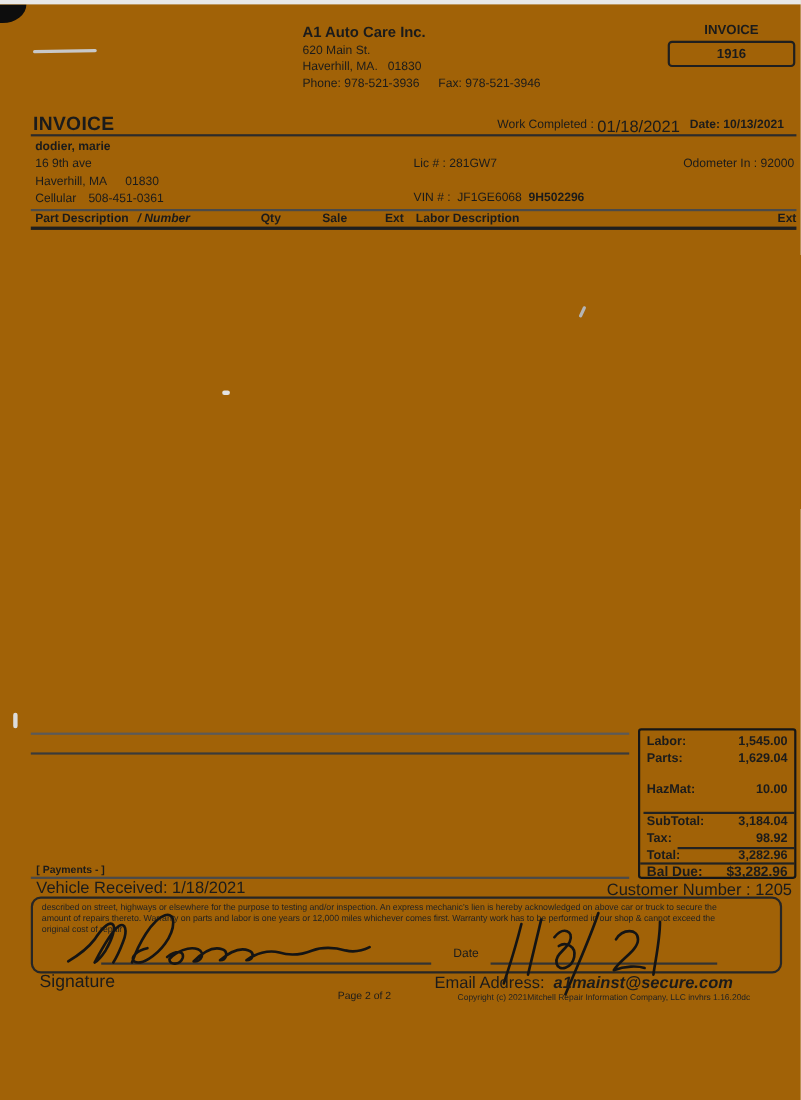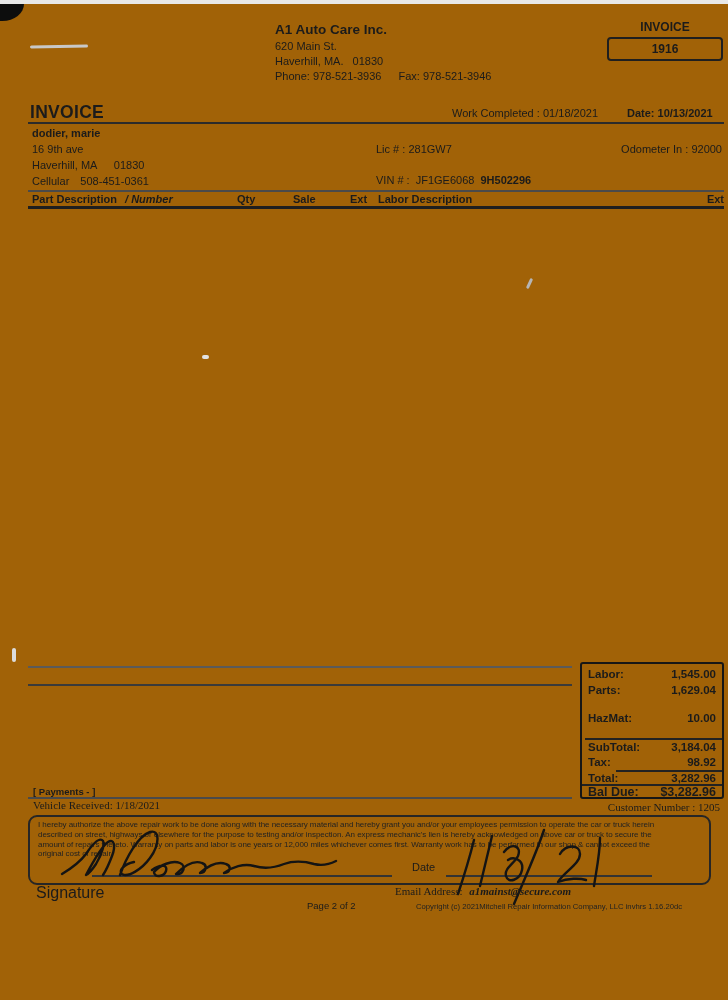--- a/index.html
+++ b/index.html
@@ -7,21 +7,21 @@
   .page {
     position:relative; width:728px; height:1000px; background:#a16207;
     font-family:"Liberation Sans", sans-serif; color:#1b1b1b; overflow:hidden;
     margin:4px auto;
   }
   .abs { position:absolute; }
   .b { font-weight:bold; }
   .i { font-style:italic; }
   .line { position:absolute; background:#3a3a3a; }
   .t11  { font-size:11px; }
-  .t10  { font-size:11px;font-family:Liberation Serif, serif; }
+  .t10  { font-size:15px; }
 
   
   .corner-mark { position:absolute; top:0; left:0; width:24px; height:17px;
     background:#0d0d0d; border-bottom-right-radius:90% 100%; }
   .smudge { position:absolute; background:#c8c8c8; border-radius:2px; }
 
   
   .invnum-box { position:absolute; left:607px; top:33px; width:116px; height:24px;
     border:2px solid #1f1f1f; border-radius:4px; text-align:center; line-height:21px;
     font-weight:bold; font-size:12px; }
@@ -66,21 +66,21 @@
     <span style="margin-left:14px;">Fax: 978-521-3946</span>
   </div>
 
   <div class="abs b" style="left:607px; top:16px; width:116px; text-align:center; font-size:12px;">INVOICE</div>
   <div class="invnum-box">
     <span>1916</span>
   </div>
 
   <div class="abs b" style="left:30px; top:98px; font-size:17.5px; letter-spacing:0.3px;">INVOICE</div>
   <div class="abs" style="left:452px; top:103px; font-size:11px;">Work Completed :</div>
-  <div class="abs" style="left:543px; top:103px; font-size:11px;">01/18/2021</div>
+  <div class="abs" style="left:543px; top:103px; font-size:15px;">01/18/2021</div>
   <div class="abs b" style="left:627px; top:103px; font-size:11px;">Date: 10/13/2021</div>
 
   <div class="line" style="left:28px; top:118px; width:696px; height:2px; background:#2b2b2b;"></div>
 
   <div class="abs b t11" style="left:32px; top:123px;">dodier, marie</div>
   <div class="abs t11" style="left:32px; top:139px;">16 9th ave</div>
   <div class="abs t11" style="left:32px; top:155px;">
     <span>Haverhill, MA</span>
     <span style="margin-left:14px;">01830</span>
   </div>
@@ -145,21 +145,20 @@
       <span>$3,282.96</span>
     </div>
   </div>
   <div class="abs t10" style="right:8px; top:797px;">Customer Number : 1205</div>
 
   <div class="abs b" style="left:33px; top:782px; font-size:9.5px;">[ Payments - ]</div>
   <div class="line" style="left:28px; top:793px; width:544px; height:1.5px; background:#4a4a4a;"></div>
   <div class="abs t10" style="left:33px; top:795px;">Vehicle Received: 1/18/2021</div>
 
   <div class="auth-box">
-    <div class="auth-line">I hereby authorize the above repair work to be done along with the necessary material and hereby grant you and/or your employees permission to operate the car or truck herein</div>
     <div class="auth-line">described on street, highways or elsewhere for the purpose to testing and/or inspection.  An express mechanic's lien is hereby acknowledged on above car or truck to secure the</div>
     <div class="auth-line">amount of repairs thereto. Warranty on parts and labor is one years or 12,000 miles whichever comes first.  Warranty work has to be performed in our shop &amp; cannot exceed the</div>
     <div class="auth-line">original cost of repair</div>
   </div>
   <div class="abs" style="left:36px; top:880px; font-size:16px;">Signature</div>
   <div class="line" style="left:92px; top:871px; width:300px; height:1.5px; background:#333;"></div>
   <div class="abs" style="left:412px; top:857px; font-size:11px;">Date</div>
   <div class="line" style="left:446px; top:871px; width:206px; height:1.5px; background:#333;"></div>
 
   <svg class="hand" style="left:58px; top:824px;" width="300" height="52" viewBox="0 0 300 52" aria-label="M Dodier">

